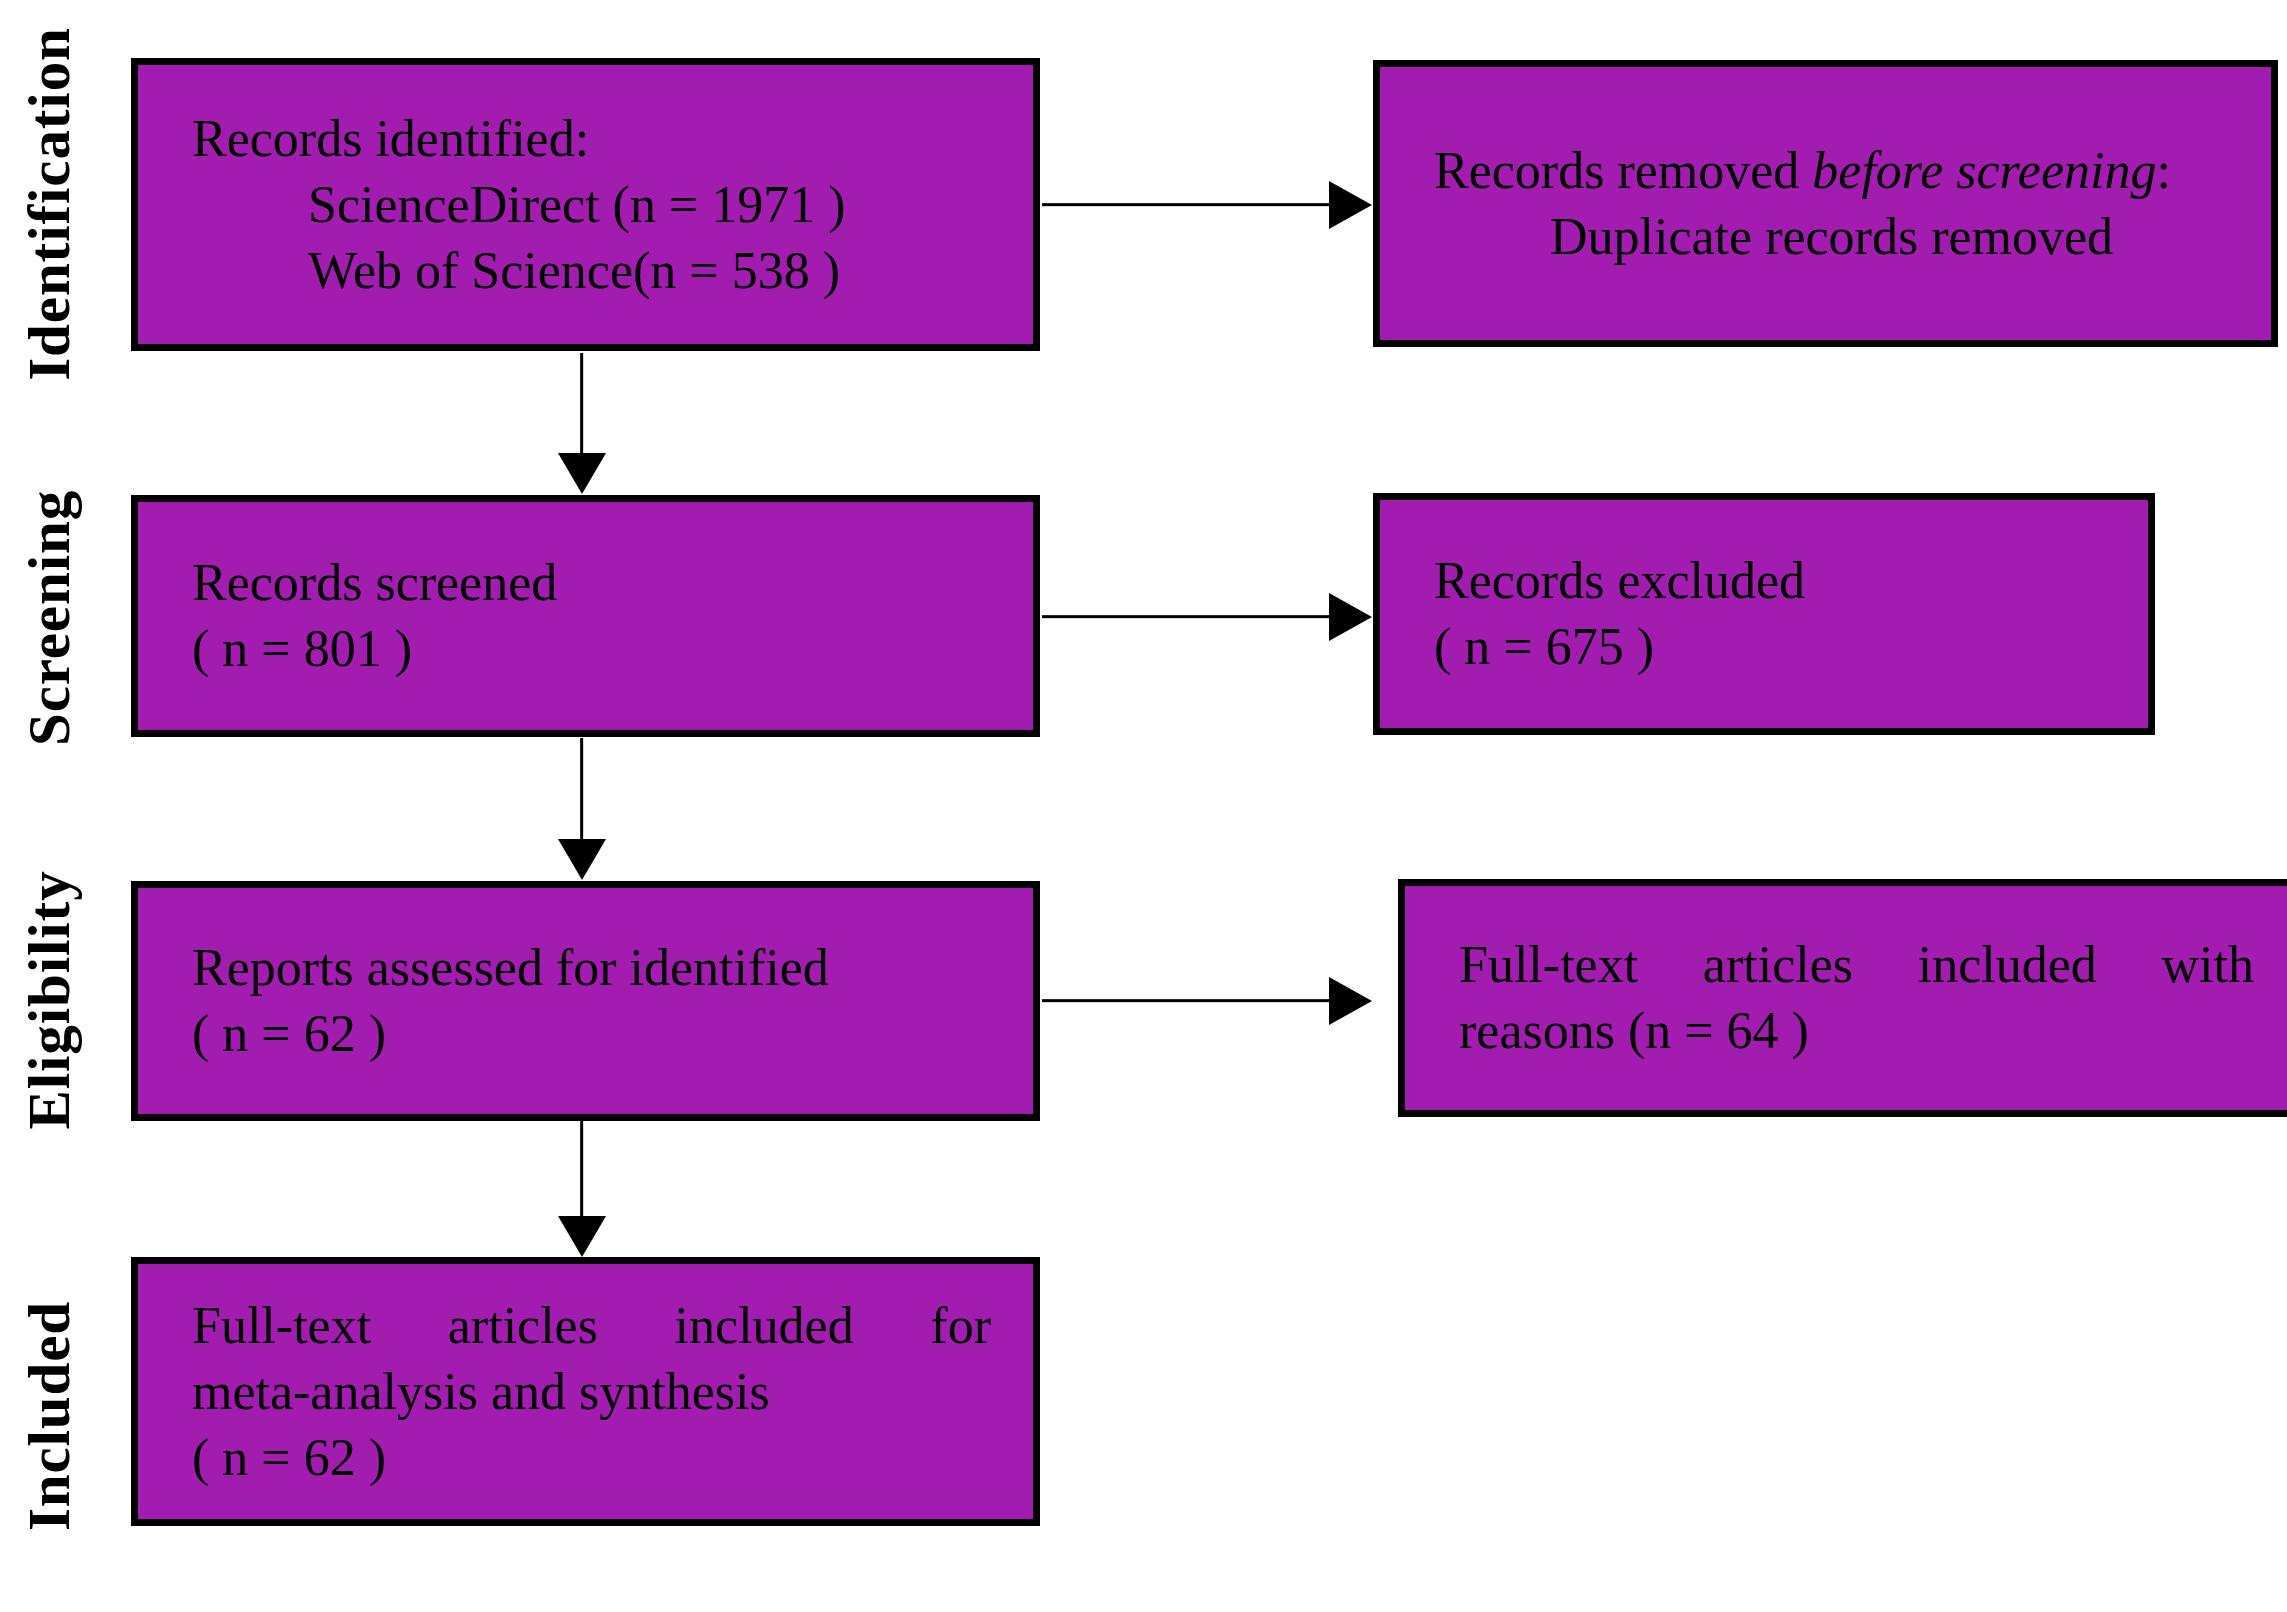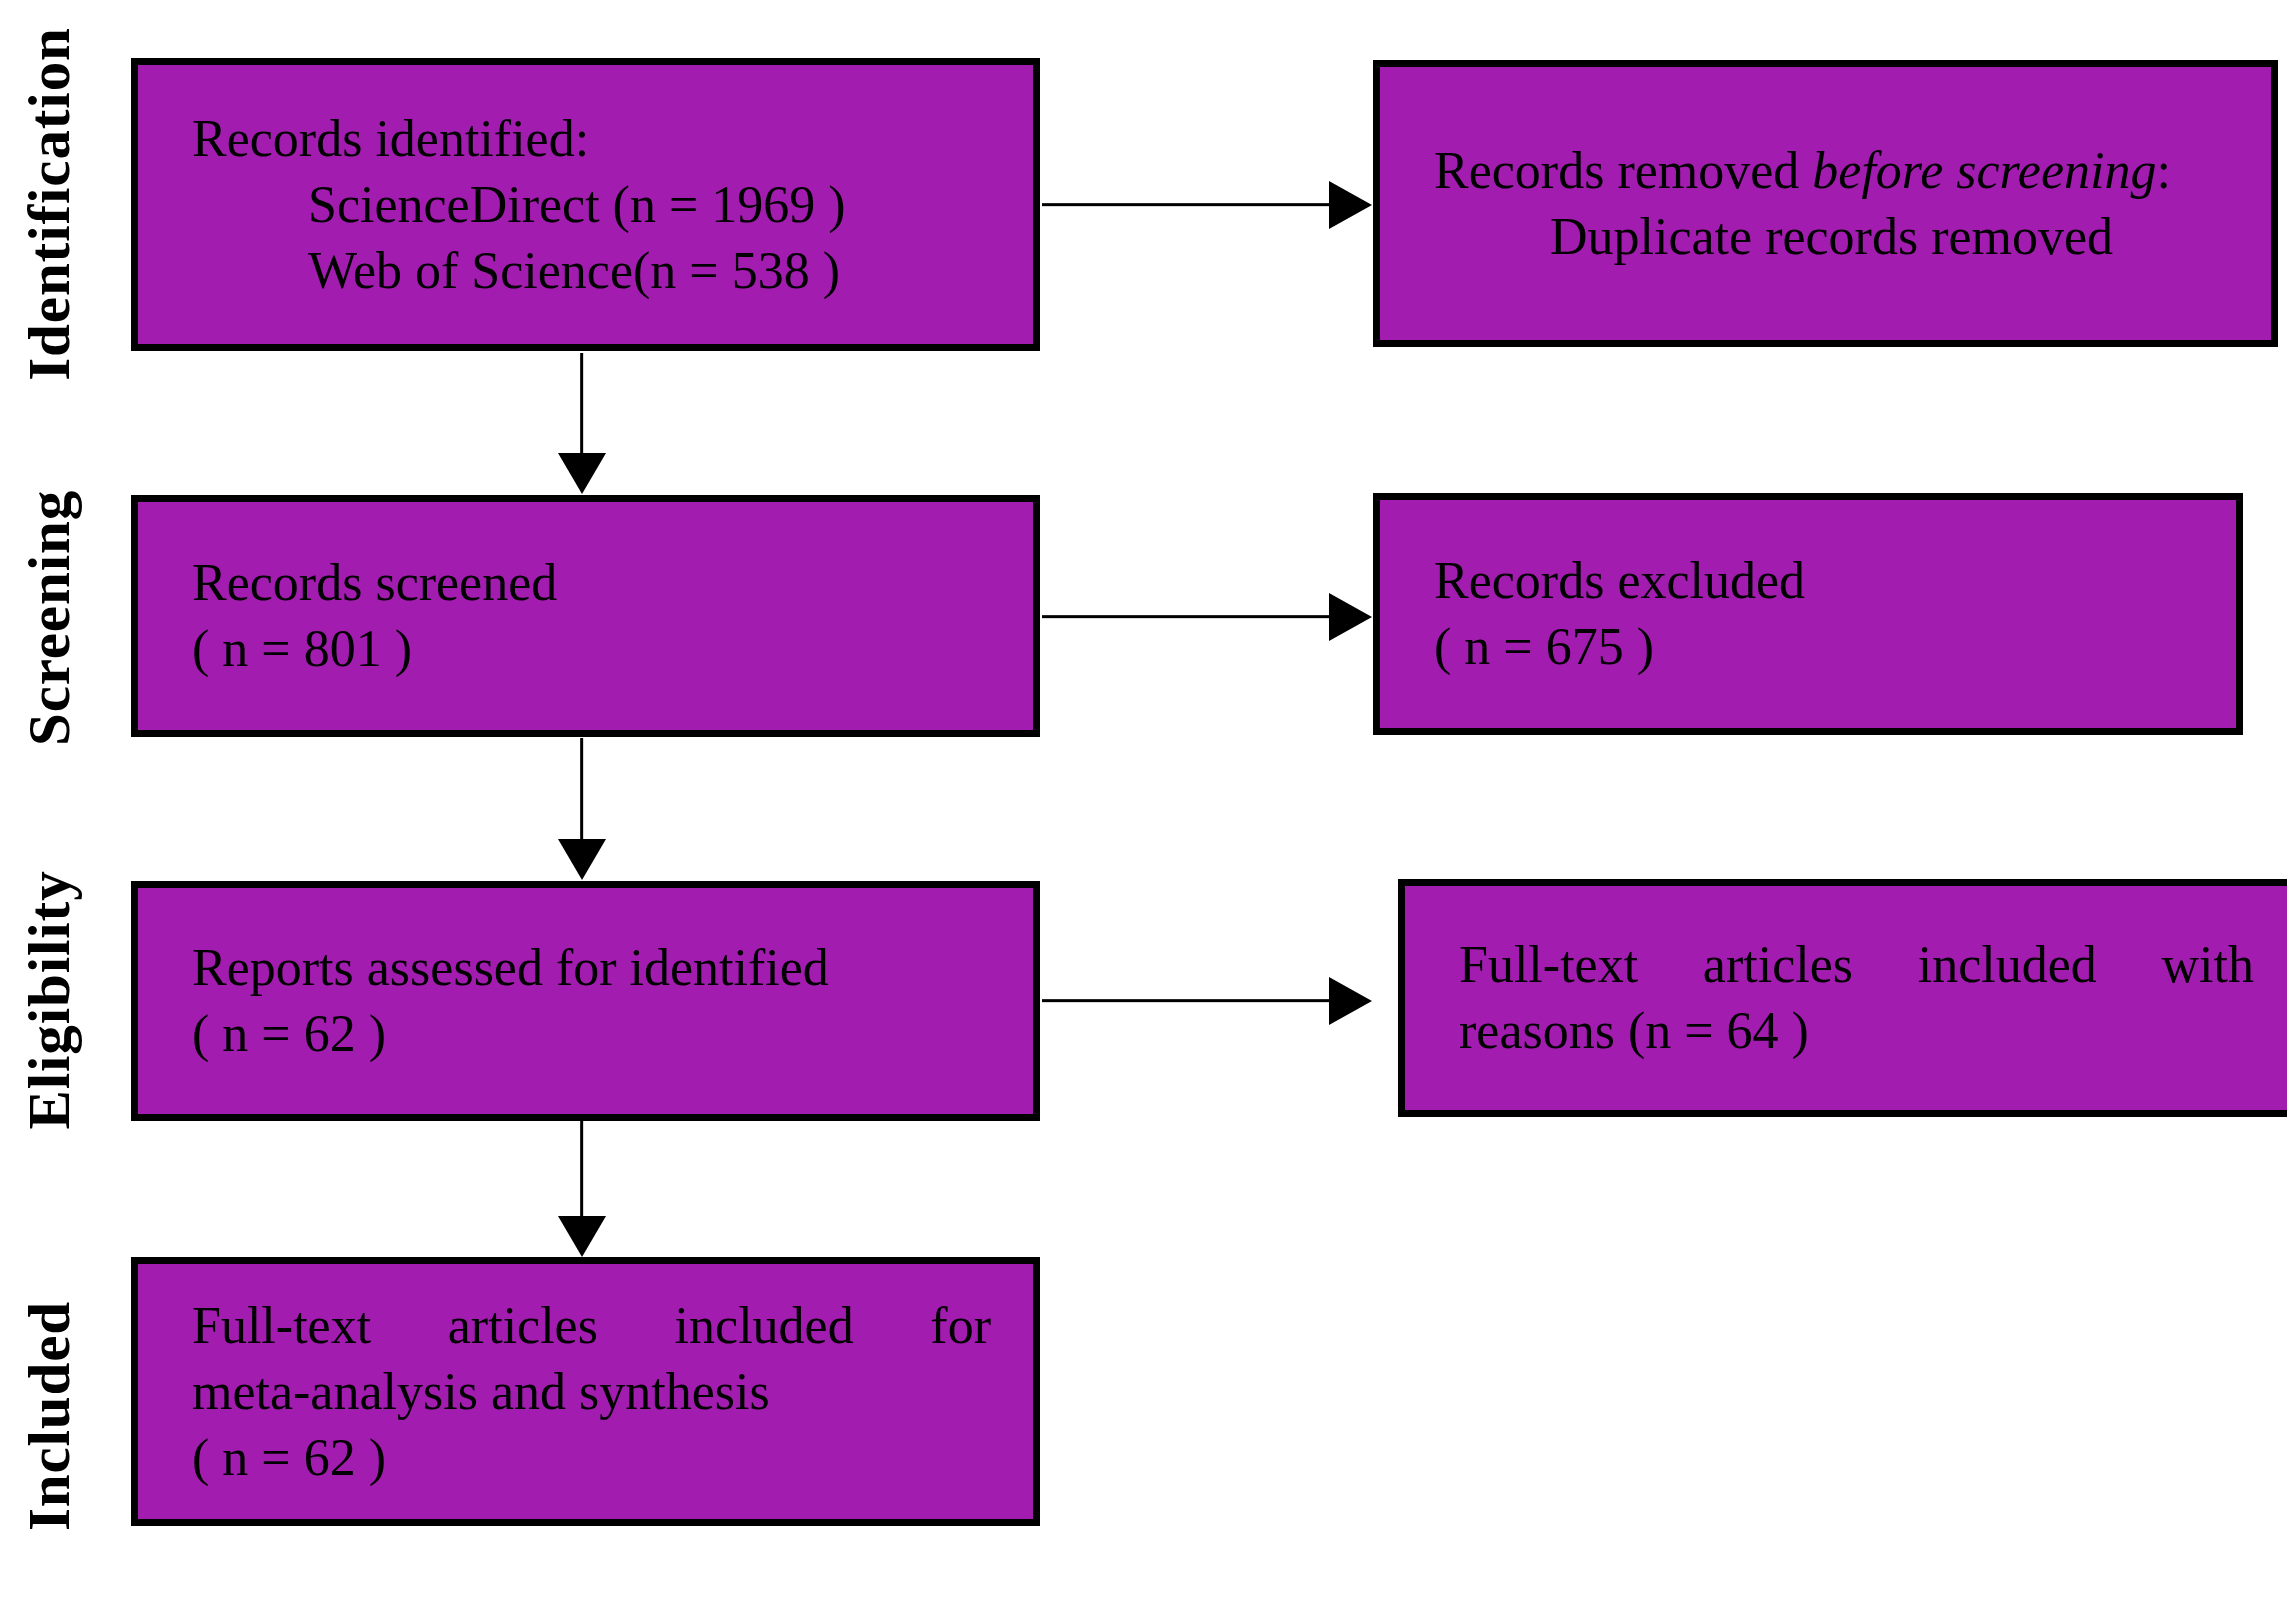--- a/index.html
+++ b/index.html
@@ -81,21 +81,21 @@
     width: 0; height: 0;
     border-left: 24px solid transparent;
     border-right: 24px solid transparent;
     border-top: 41px solid #000000;
   }
 
   
   #box-records-identified { left: 131px; top: 58px;  width: 909px; height: 293px; }
   #box-records-removed    { left: 1373px; top: 60px; width: 905px; height: 287px; }
   #box-records-screened   { left: 131px; top: 495px; width: 909px; height: 242px; }
-  #box-records-excluded   { left: 1373px; top: 493px; width: 870px; height: 242px; }
+  #box-records-excluded   { left: 1373px; top: 493px; width: 782px; height: 242px; }
   #box-reports-assessed   { left: 131px; top: 881px; width: 909px; height: 240px; }
   #box-fulltext-reasons   { left: 1398px; top: 879px; width: 905px; height: 238px; }
   #box-fulltext-included  { left: 131px; top: 1257px; width: 909px; height: 269px; }
 
   #label-identification { top: 204px; }
   #label-screening      { top: 618px; }
   #label-eligibility    { top: 1000px; }
   #label-included       { top: 1416px; }
 
   #harrow-1 { left: 1042px; top: 180px;  width: 330px; }
@@ -111,21 +111,21 @@
 
 <div class="canvas">
 
   <div class="stage-label" id="label-identification">Identification</div>
   <div class="stage-label" id="label-screening">Screening</div>
   <div class="stage-label" id="label-eligibility">Eligibility</div>
   <div class="stage-label" id="label-included">Included</div>
 
   <div class="flow-box" id="box-records-identified">
     <span class="line">Records identified:</span>
-    <span class="line indent">ScienceDirect (n = 1969 )</span>
+    <span class="line indent">ScienceDirect (n = 1971 )</span>
     <span class="line indent">Web of Science(n = 538 )</span>
   </div>
 
   <div class="flow-box" id="box-records-removed">
     <span class="line"><span>Records removed </span><span class="italic">before screening</span><span>:</span></span>
     <span class="line indent">Duplicate records removed</span>
   </div>
 
   <div class="flow-box" id="box-records-screened">
     <span class="line">Records screened</span>

